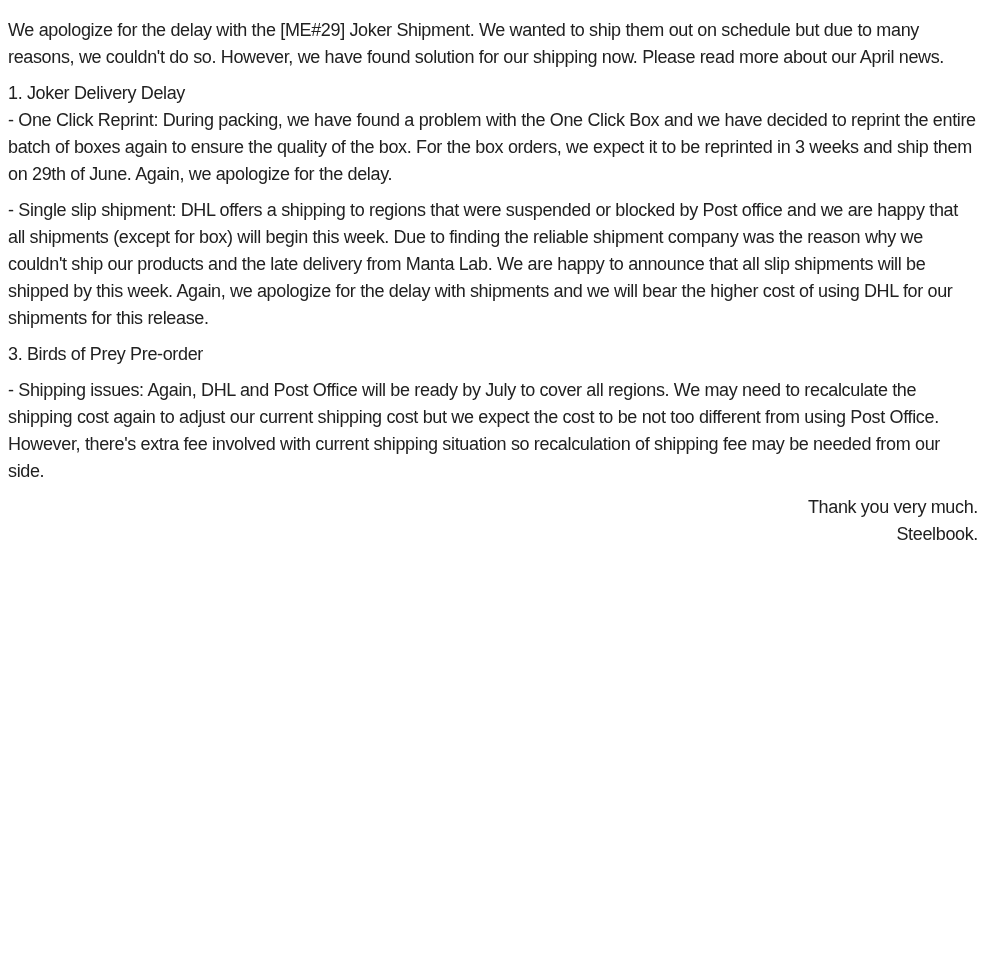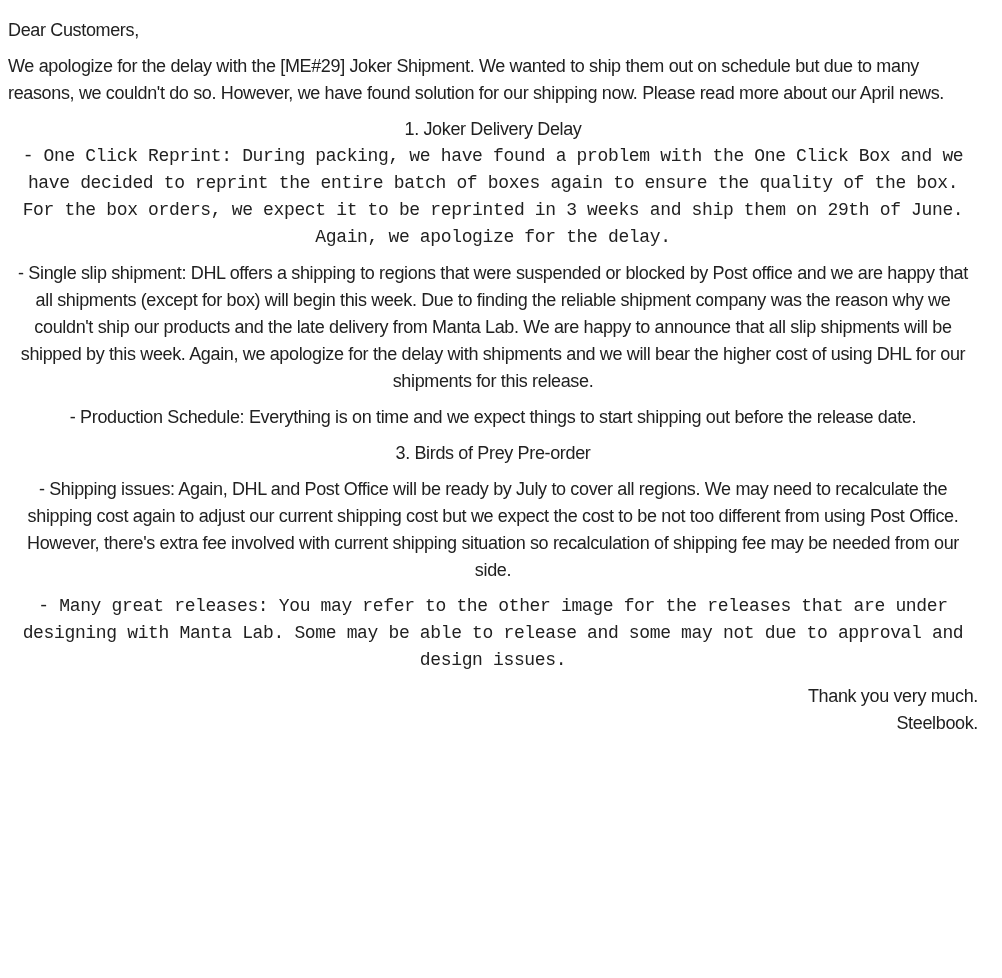--- a/index.html
+++ b/index.html
@@ -16,62 +16,57 @@
     line-height: 27px;
     letter-spacing: -0.35px;
     color: #212121;
     -webkit-font-smoothing: antialiased;
   }
   .doc p {
     margin: 9px 0;
   }
   .doc section {
     margin: 9px 0;
-    text-align: center;
   }
   .doc section .heading {
     margin: 0;
     font-weight: 400; 
   }
   .doc section p.first {
     margin-top: 0;
-    font-family: Liberation Mono, monospace;
   }
   .doc p.closing {
     margin-top: 9px;
     margin-bottom: 0;
     text-align: right;
   }
 </style>
 </head>
 <body>
 
 <div class="doc">
 
-  <p>Dear Customers,</p>
 
   <p>We apologize for the delay with the [ME#29] Joker Shipment. We wanted to ship them out on schedule but due to many reasons, we couldn't do so. However, we have found solution for our shipping now. Please read more about our April news.</p>
 
   <section>
     <div class="heading">1. Joker Delivery Delay</div>
     <p class="first">- One Click Reprint: During packing, we have found a problem with the One Click Box and we have decided to reprint the entire batch of boxes again to ensure the quality of the box. For the box orders, we expect it to be reprinted in 3 weeks and ship them on 29th of June. Again, we apologize for the delay.</p>
     <p>- Single slip shipment: DHL offers a shipping to regions that were suspended or blocked by Post office and we are happy that all shipments (except for box) will begin this week. Due to finding the reliable shipment company was the reason why we couldn't ship our products and the late delivery from Manta Lab. We are happy to announce that all slip shipments will be shipped by this week. Again, we apologize for the delay with shipments and we will bear the higher cost of using DHL for our shipments for this release.</p>
   </section>
 
   <section>
-    <p>- Production Schedule: Everything is on time and we expect things to start shipping out before the release date.</p>
   </section>
 
   <section>
     <div class="heading">3. Birds of Prey Pre-order</div>
     <p>- Shipping issues: Again, DHL and Post Office will be ready by July to cover all regions. We may need to recalculate the shipping cost again to adjust our current shipping cost but we expect the cost to be not too different from using Post Office. However, there's extra fee involved with current shipping situation so recalculation of shipping fee may be needed from our side.</p>
   </section>
 
   <section>
-    <p class="first">- Many great releases: You may refer to the other image for the releases that are under designing with Manta Lab. Some may be able to release and some may not due to approval and design issues.</p>
   </section>
 
   <p class="closing">
     <span>Thank you very much.</span><br>
     <span>Steelbook.</span>
   </p>
 
 </div>
 
 </body></html>

